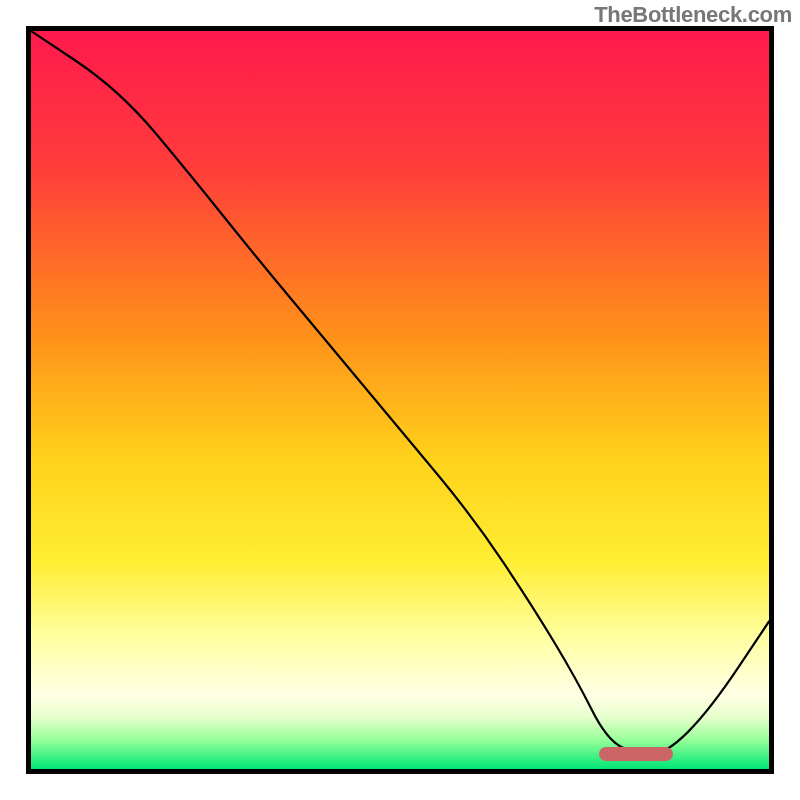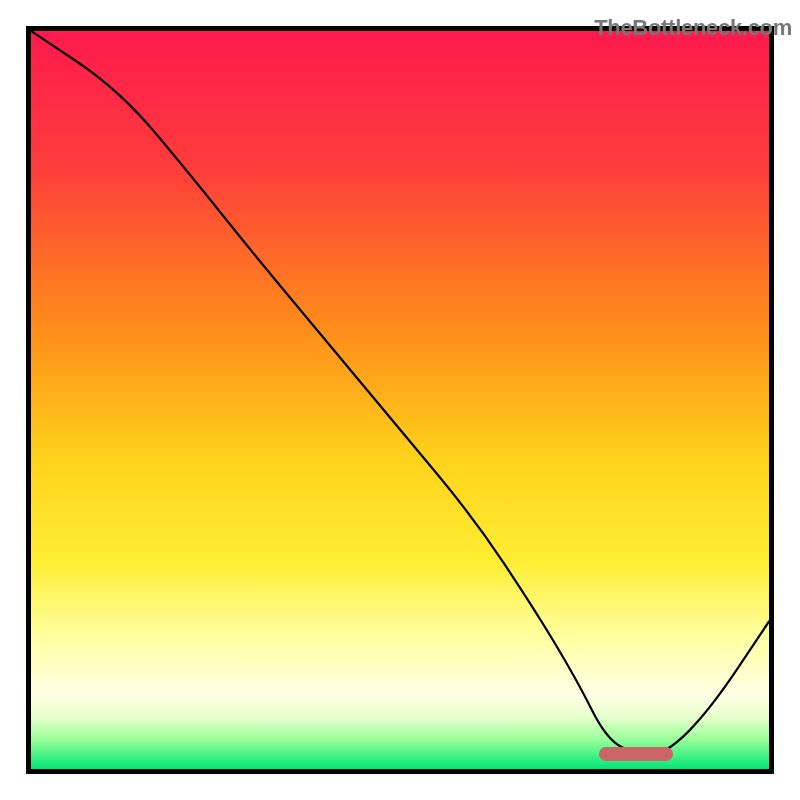--- a/index.html
+++ b/index.html
@@ -11,21 +11,21 @@
     font-family: Arial, Helvetica, sans-serif;
     overflow: hidden;
   }
   .container {
     position: relative;
     width: 800px;
     height: 800px;
   }
   .watermark {
     position: absolute;
-    top: 15px;
+    top: 2px;
     right: 8px;
     color: #777777;
     font-size: 22px;
     font-weight: bold;
     letter-spacing: -0.3px;
     z-index: 10;
   }
   .plot-frame {
     position: absolute;
     left: 26px;

